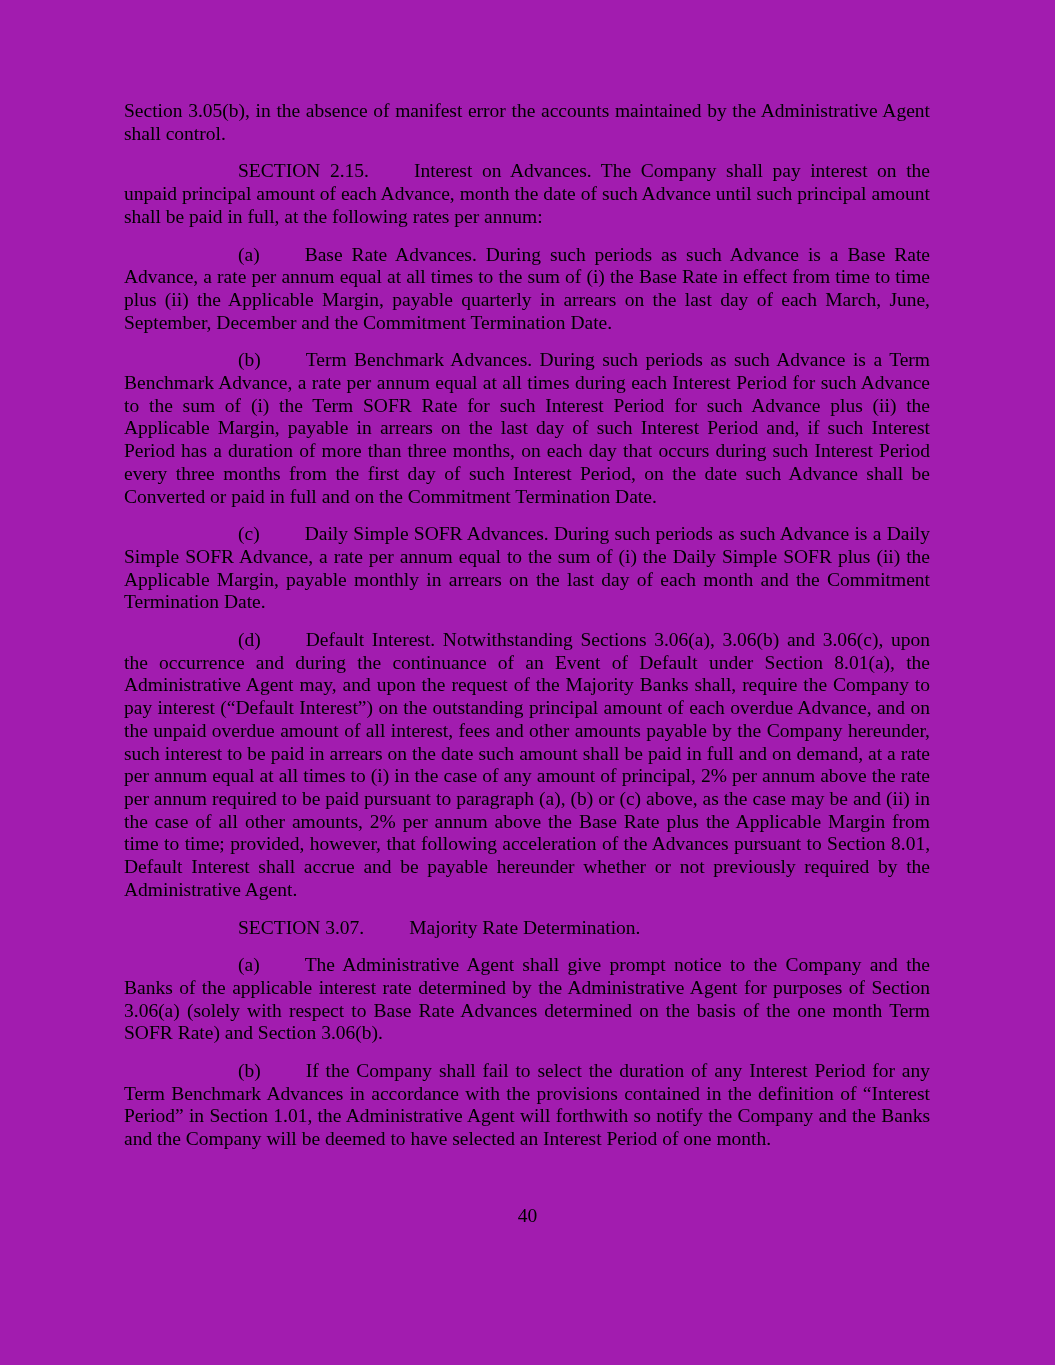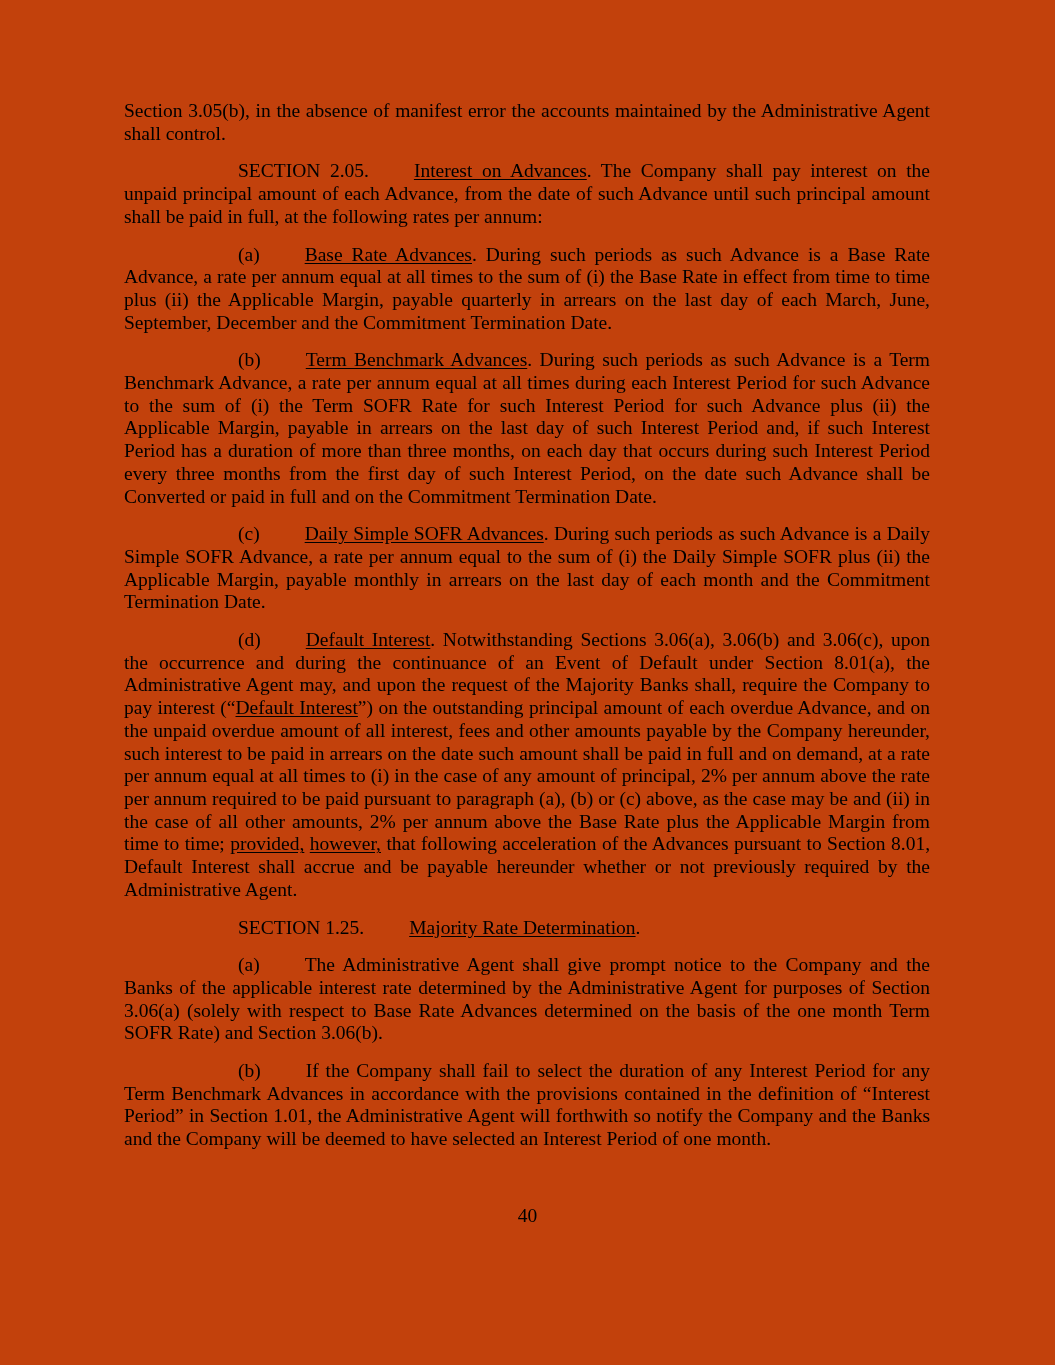--- a/index.html
+++ b/index.html
@@ -4,21 +4,21 @@
 <style>
   html, body {
     margin: 0;
     padding: 0;
     background: #ffffff;
   }
   .page {
     position: relative;
     width: 1055px;
     height: 1365px;
-    background: #c2410c;
+    background: #a21caf;
     overflow: hidden;
     font-family: "Liberation Serif", "DejaVu Serif", serif;
     color: #000000;
   }
   .content {
     position: absolute;
     left: 124px;
     top: 100px;
     width: 806px;
   }
@@ -26,21 +26,20 @@
     font-size: 19.5px;
     line-height: 22.7px;
     text-align: justify;
     margin: 0 0 15px 0;
     white-space: normal;
   }
   .para.indent {
     text-indent: 114px;
   }
   .u {
-    text-decoration: underline;
     text-underline-offset: 2px;
   }
   .i {
   }
   .tab {
     display: inline-block;
     height: 1px;
   }
   .footer {
     position: absolute;
@@ -51,23 +50,23 @@
     font-size: 19.5px;
     line-height: 22.7px;
   }
 </style>
 </head>
 <body>
 
 <div class="page">
   <div class="content">
     <p class="para"><span class="n">Section 3.05(b), in the absence of manifest error the accounts maintained by the Administrative Agent shall control.</span></p>
-    <p class="para indent"><span class="n">SECTION 2.05.</span><span class="tab" style="width: 45px;"></span><span class="u">Interest on Advances</span><span class="n">.  The Company shall pay interest on the unpaid principal amount of each Advance, from the date of such Advance until such principal amount shall be paid in full, at the following rates per annum:</span></p>
+    <p class="para indent"><span class="n">SECTION 2.15.</span><span class="tab" style="width: 45px;"></span><span class="u">Interest on Advances</span><span class="n">.  The Company shall pay interest on the unpaid principal amount of each Advance, month the date of such Advance until such principal amount shall be paid in full, at the following rates per annum:</span></p>
     <p class="para indent"><span class="n">(a)</span><span class="tab" style="width: 45px;"></span><span class="u">Base Rate Advances</span><span class="n">.  During such periods as such Advance is a Base Rate Advance, a rate per annum equal at all times to the sum of (i) the Base Rate in effect from time to time </span><span class="i">plus</span><span class="n"> (ii) the Applicable Margin, payable quarterly in arrears on the last day of each March, June, September, December and the Commitment Termination Date.</span></p>
     <p class="para indent"><span class="n">(b)</span><span class="tab" style="width: 45px;"></span><span class="u">Term Benchmark Advances</span><span class="n">.  During such periods as such Advance is a Term Benchmark Advance, a rate per annum equal at all times during each Interest Period for such Advance to the sum of (i) the Term SOFR Rate for such Interest Period for such Advance </span><span class="i">plus</span><span class="n"> (ii) the Applicable Margin, payable in arrears on the last day of such Interest Period and, if such Interest Period has a duration of more than three months, on each day that occurs during such Interest Period every three months from the first day of such Interest Period, on the date such Advance shall be Converted or paid in full and on the Commitment Termination Date.</span></p>
     <p class="para indent"><span class="n">(c)</span><span class="tab" style="width: 45px;"></span><span class="u">Daily Simple SOFR Advances</span><span class="n">.  During such periods as such Advance is a Daily Simple SOFR Advance, a rate per annum equal to the sum of (i) the Daily Simple SOFR </span><span class="i">plus</span><span class="n"> (ii) the Applicable Margin, payable monthly in arrears on the last day of each month and the Commitment Termination Date.</span></p>
     <p class="para indent"><span class="n">(d)</span><span class="tab" style="width: 45px;"></span><span class="u">Default Interest</span><span class="n">.  Notwithstanding Sections 3.06(a), 3.06(b) and 3.06(c), upon the occurrence and during the continuance of an Event of Default under Section 8.01(a), the Administrative Agent may, and upon the request of the Majority Banks shall, require the Company to pay interest (“</span><span class="u">Default Interest</span><span class="n">”) on the outstanding principal amount of each overdue Advance, and on the unpaid overdue amount of all interest, fees and other amounts payable by the Company hereunder, such interest to be paid in arrears on the date such amount shall be paid in full and on demand, at a rate per annum equal at all times to (i) in the case of any amount of principal, 2% per annum above the rate per annum required to be paid pursuant to paragraph (a), (b) or (c) above, as the case may be and (ii) in the case of all other amounts, 2% per annum above the Base Rate </span><span class="i">plus</span><span class="n"> the Applicable Margin from time to time; </span><span class="u">provided,</span><span class="n"> </span><span class="u">however,</span><span class="n"> that following acceleration of the Advances pursuant to Section 8.01, Default Interest shall accrue and be payable hereunder whether or not previously required by the Administrative Agent.</span></p>
-    <p class="para indent"><span class="n">SECTION 1.25.</span><span class="tab" style="width: 45px;"></span><span class="u">Majority Rate Determination</span><span class="n">.</span></p>
+    <p class="para indent"><span class="n">SECTION 3.07.</span><span class="tab" style="width: 45px;"></span><span class="u">Majority Rate Determination</span><span class="n">.</span></p>
     <p class="para indent"><span class="n">(a)</span><span class="tab" style="width: 45px;"></span><span class="n">The Administrative Agent shall give prompt notice to the Company and the Banks of the applicable interest rate determined by the Administrative Agent for purposes of Section 3.06(a) (solely with respect to Base Rate Advances determined on the basis of the one month Term SOFR Rate) and Section 3.06(b).</span></p>
     <p class="para indent"><span class="n">(b)</span><span class="tab" style="width: 45px;"></span><span class="n">If the Company shall fail to select the duration of any Interest Period for any Term Benchmark Advances in accordance with the provisions contained in the definition of “Interest Period” in Section 1.01, the Administrative Agent will forthwith so notify the Company and the Banks and the Company will be deemed to have selected an Interest Period of one month.</span></p>
   </div>
   <div class="footer">40</div>
 </div>
 
 </body></html>

